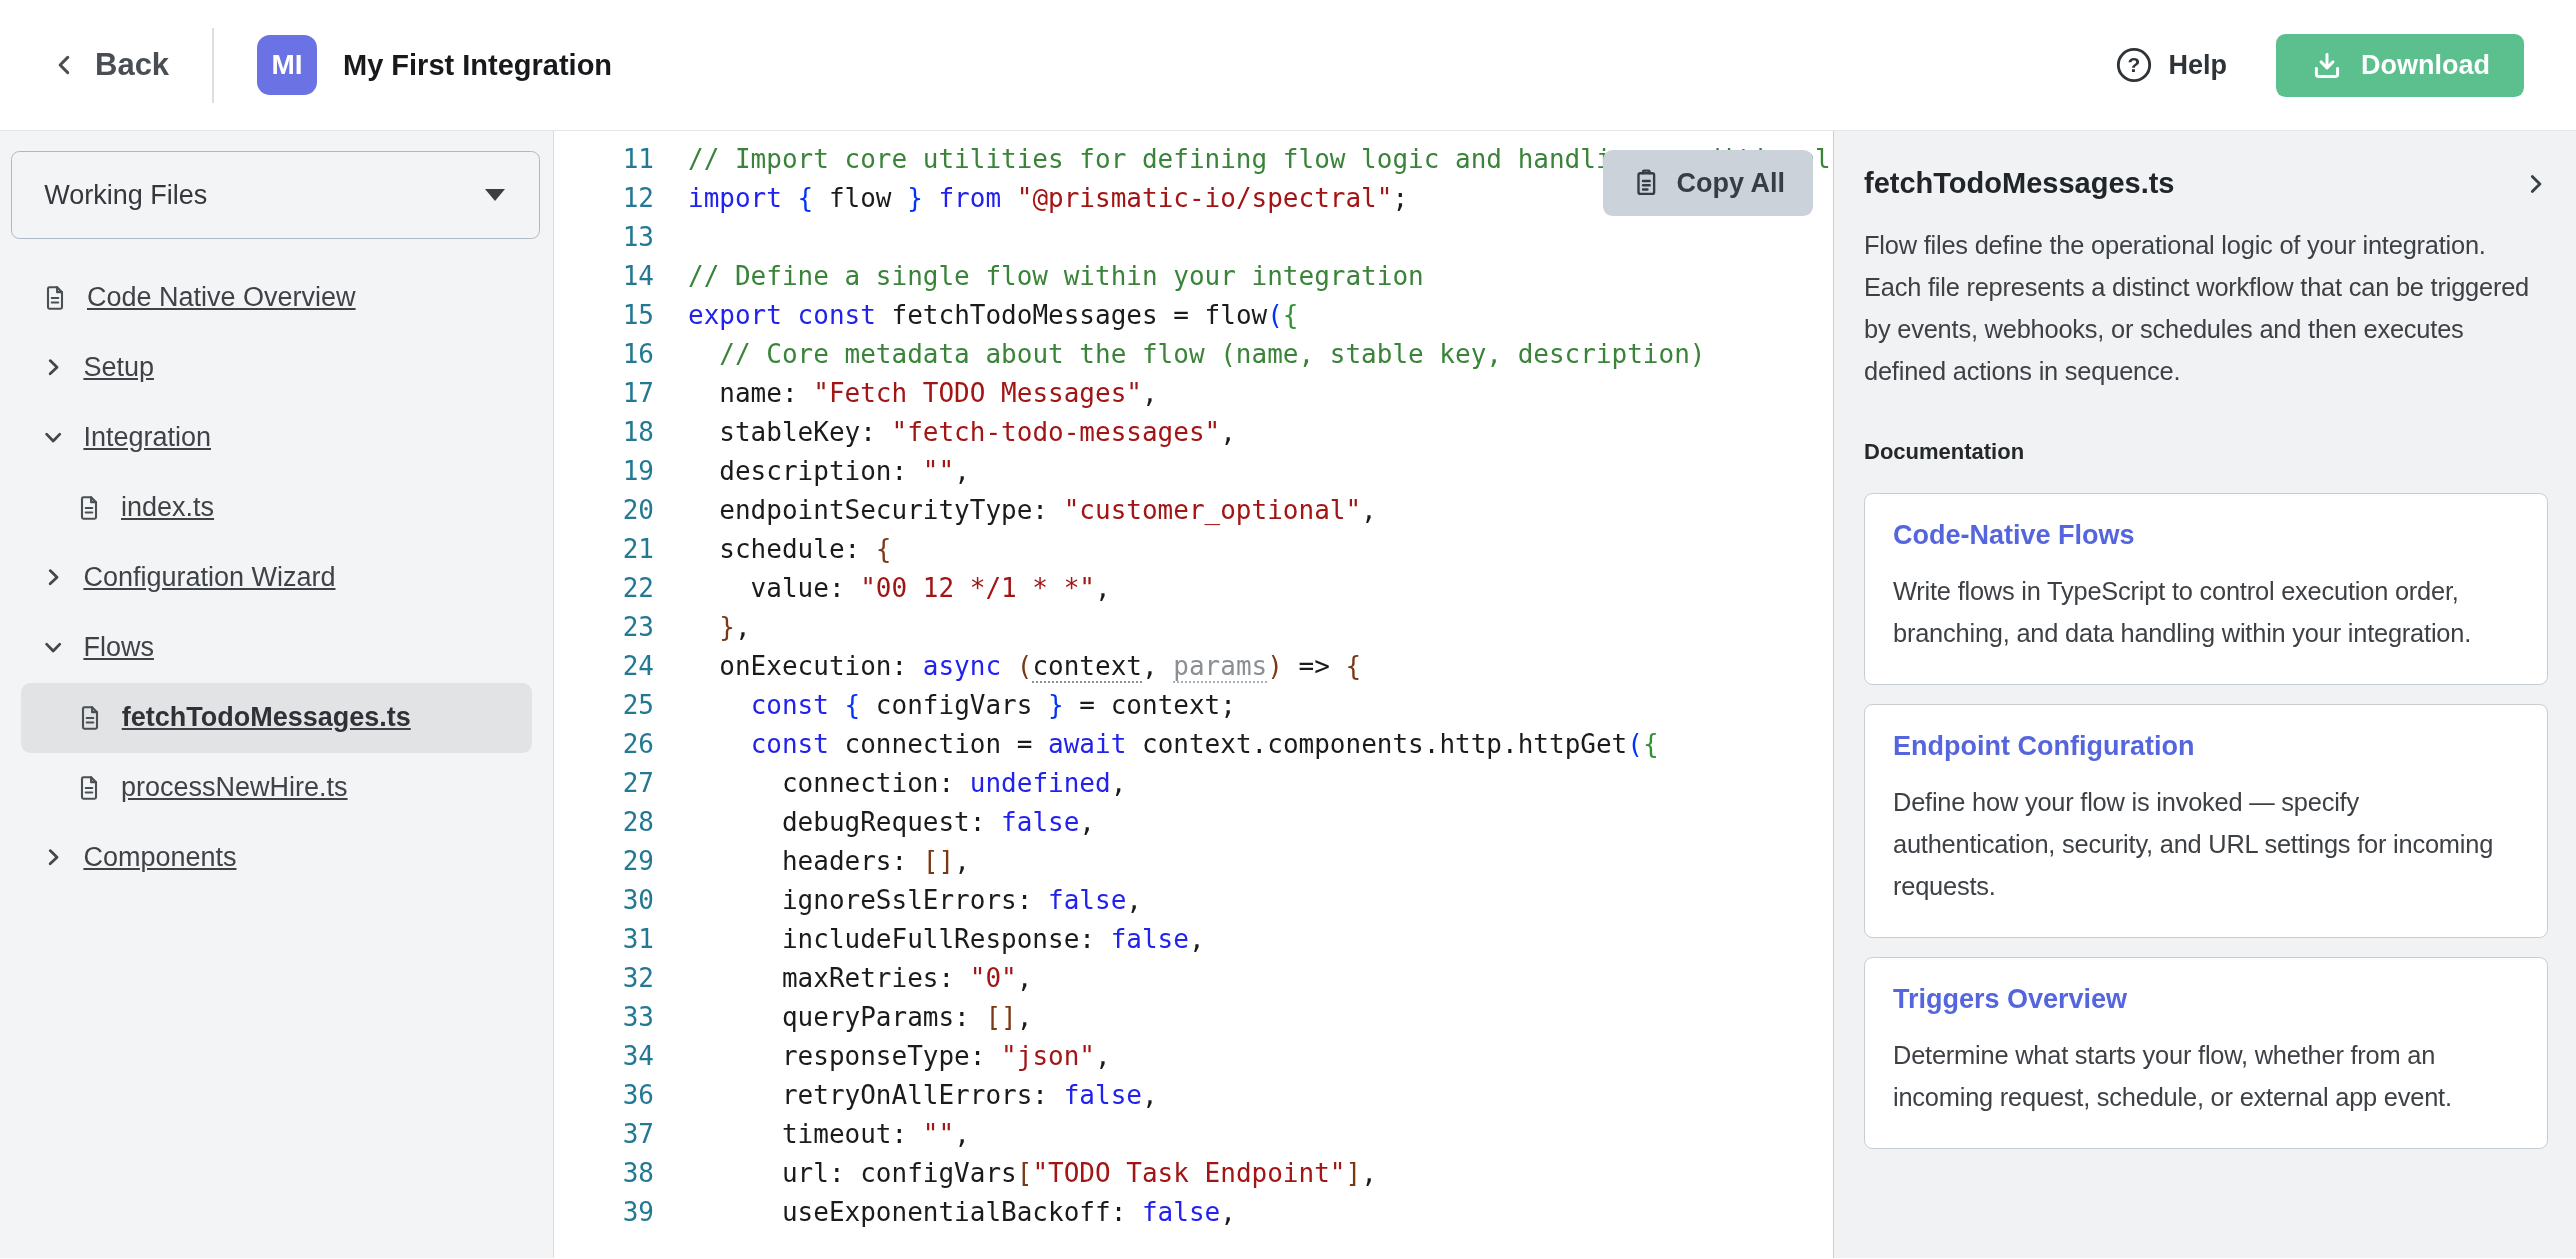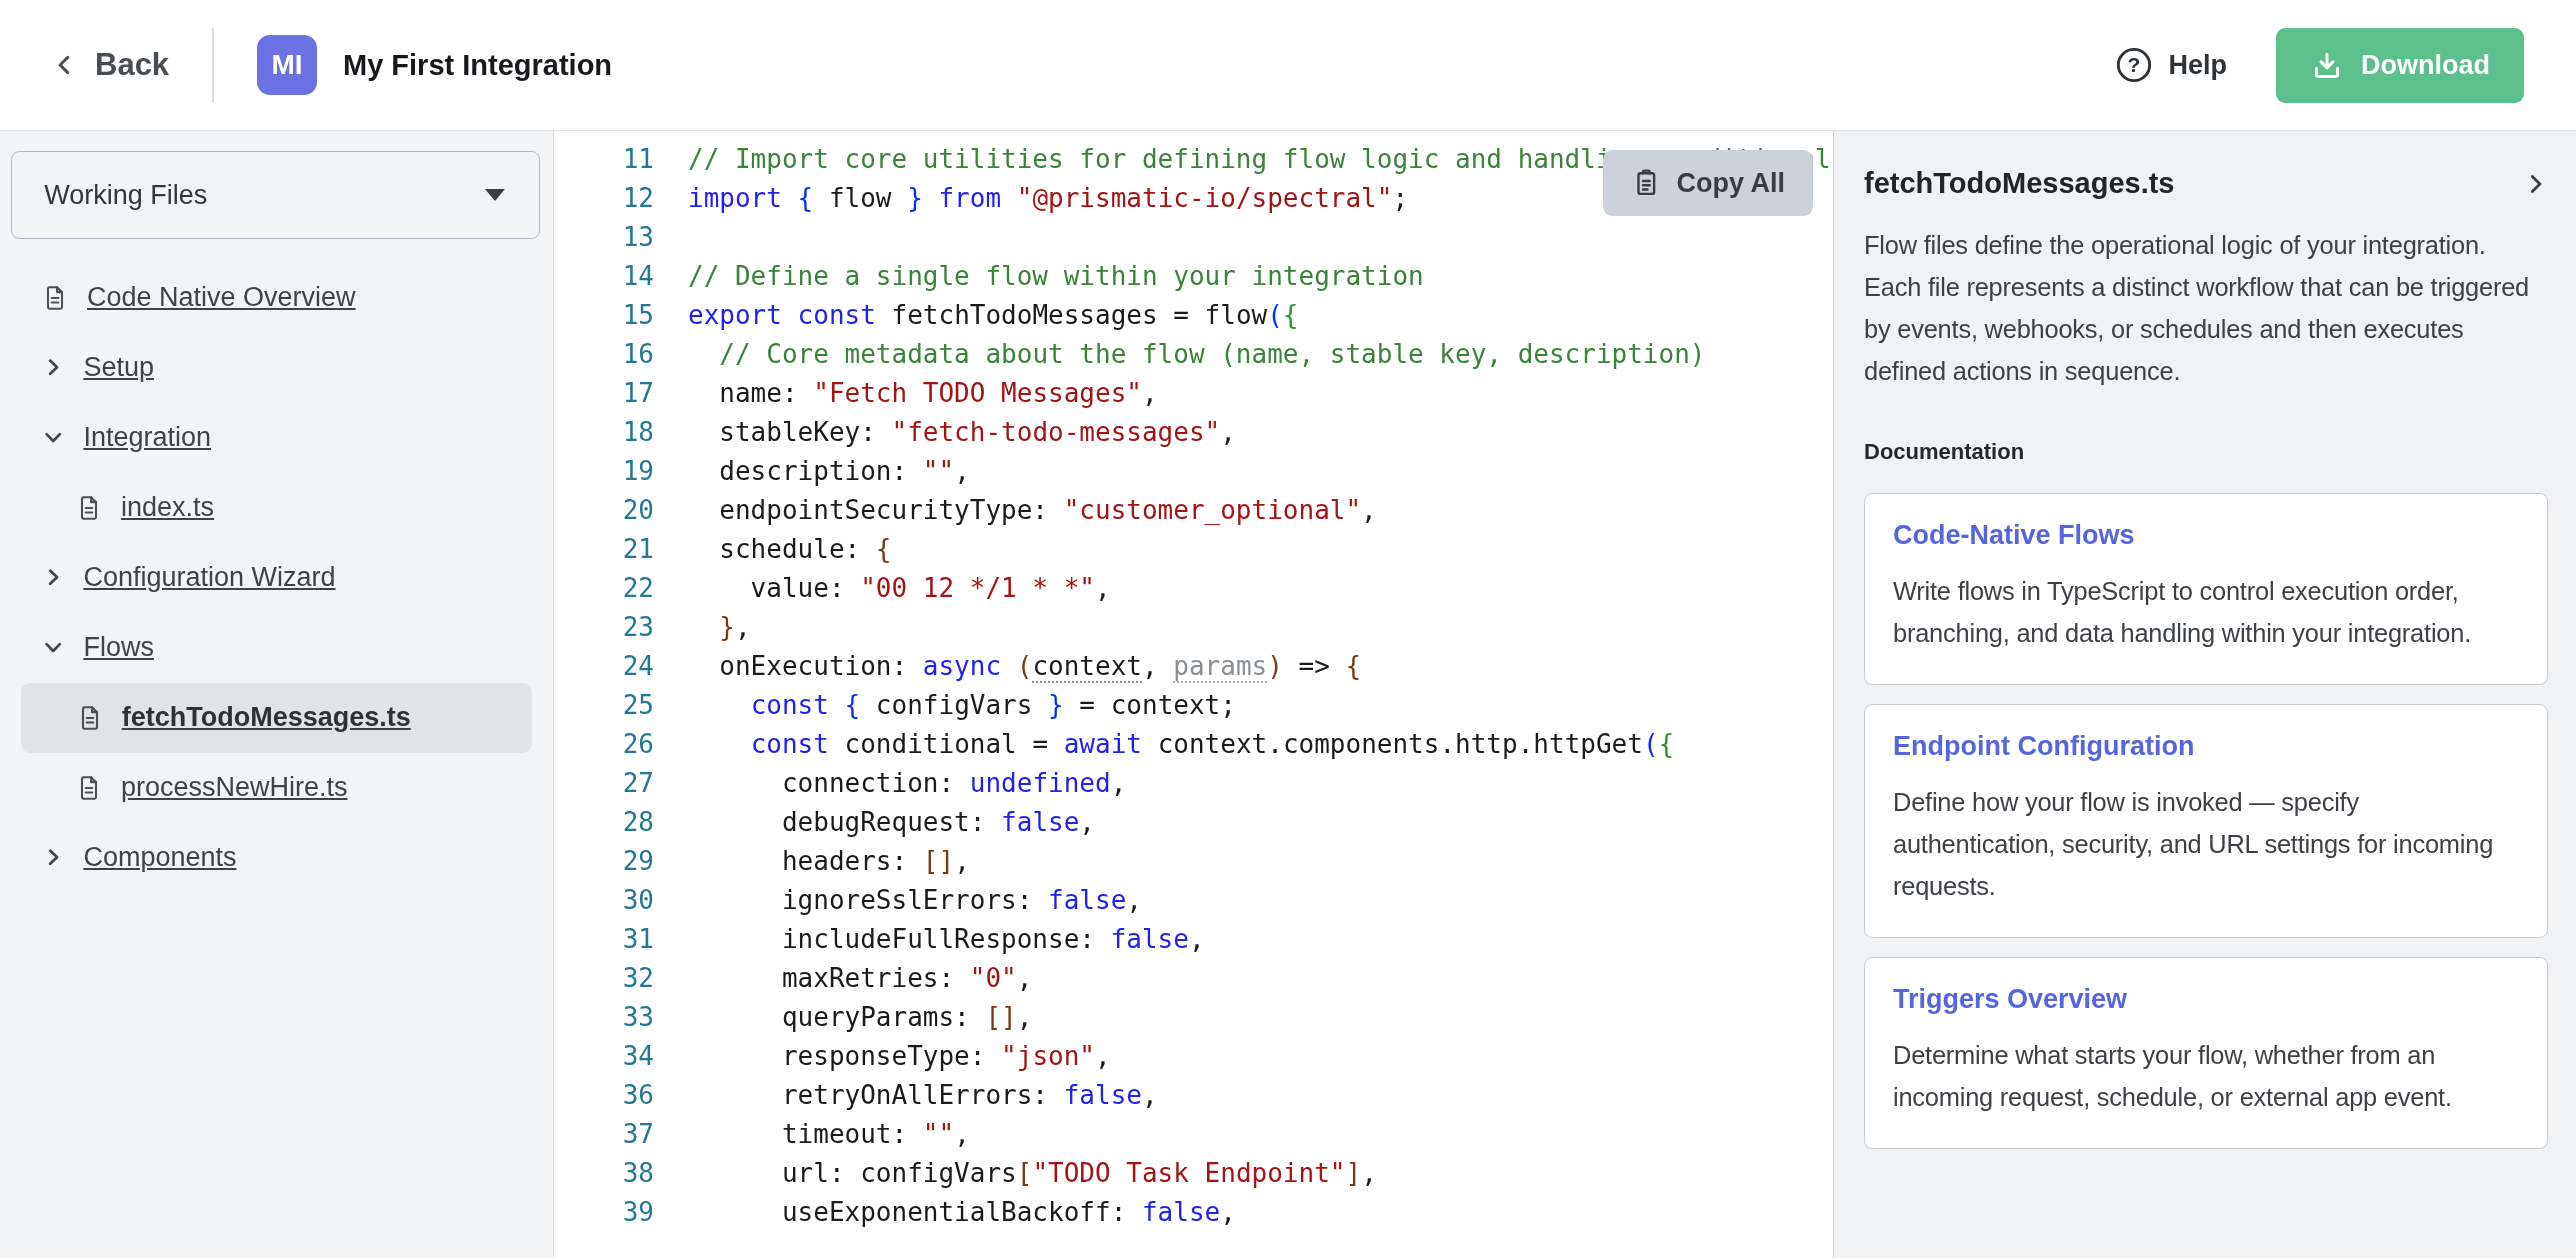--- a/index.html
+++ b/index.html
@@ -12,21 +12,21 @@
   .back-btn { display:flex; align-items:center; gap:17px; color:#494e54;
               font-size:31px; font-weight:600; cursor:pointer; }
   .hdr-divider { width:1.9px; height:75px; background:#dcdfe2; margin:0 43px; }
   .app-badge { width:60px; height:60px; border-radius:13px; background:#6b72e3;
                color:#ffffff; font-size:28px; font-weight:bold;
                display:flex; align-items:center; justify-content:center; margin-right:26px; }
   .page-title { font-size:29px; font-weight:bold; color:#17191c; }
   .hdr-right { margin-left:auto; display:flex; align-items:center; gap:49px; }
   .help-btn { display:flex; align-items:center; gap:15px; color:#2e3338;
               font-size:27px; font-weight:600; cursor:pointer; }
-  .download-btn { height:75px; background:#5cbf8e; border:none; border-radius:9.4px;
+  .download-btn { height:63px; background:#5cbf8e; border:none; border-radius:9.4px;
                   color:#ffffff; font-size:27px; font-weight:600;
                   font-family:"Liberation Sans", sans-serif;
                   display:flex; align-items:center; gap:17px; padding:0 34px; cursor:pointer; }
 
   
   .main { display:flex; height:1127px; }
 
   
   .sidebar { width:554px; flex:0 0 554px; background:#f3f4f5; border-right:1.9px solid #dbdde0; }
   .wf-select { margin:20px 13px 0 11.3px; height:88px; border:1.9px solid #aeb8c2; border-radius:8.5px;
@@ -201,21 +201,21 @@
         <div class="code-line"><span class="ln">16</span><span class="lc"><span class="tk-txt">  </span><span class="tk-com">// Core metadata about the flow (name, stable key, description)</span></span></div>
         <div class="code-line"><span class="ln">17</span><span class="lc"><span class="tk-txt">  name: </span><span class="tk-str">"Fetch TODO Messages"</span><span class="tk-txt">,</span></span></div>
         <div class="code-line"><span class="ln">18</span><span class="lc"><span class="tk-txt">  stableKey: </span><span class="tk-str">"fetch-todo-messages"</span><span class="tk-txt">,</span></span></div>
         <div class="code-line"><span class="ln">19</span><span class="lc"><span class="tk-txt">  description: </span><span class="tk-str">""</span><span class="tk-txt">,</span></span></div>
         <div class="code-line"><span class="ln">20</span><span class="lc"><span class="tk-txt">  endpointSecurityType: </span><span class="tk-str">"customer_optional"</span><span class="tk-txt">,</span></span></div>
         <div class="code-line"><span class="ln">21</span><span class="lc"><span class="tk-txt">  schedule: </span><span class="tk-b3">{</span></span></div>
         <div class="code-line"><span class="ln">22</span><span class="lc"><span class="tk-txt">    value: </span><span class="tk-str">"00 12 */1 * *"</span><span class="tk-txt">,</span></span></div>
         <div class="code-line"><span class="ln">23</span><span class="lc"><span class="tk-txt">  </span><span class="tk-b3">}</span><span class="tk-txt">,</span></span></div>
         <div class="code-line"><span class="ln">24</span><span class="lc"><span class="tk-txt">  onExecution: </span><span class="tk-kw">async</span><span class="tk-txt"> </span><span class="tk-b3">(</span><span class="tk-und">context</span><span class="tk-txt">, </span><span class="tk-gry">params</span><span class="tk-b3">)</span><span class="tk-txt"> =&gt; </span><span class="tk-b3">{</span></span></div>
         <div class="code-line"><span class="ln">25</span><span class="lc"><span class="tk-txt">    </span><span class="tk-kw">const</span><span class="tk-txt"> </span><span class="tk-b1">{</span><span class="tk-txt"> configVars </span><span class="tk-b1">}</span><span class="tk-txt"> = context;</span></span></div>
-        <div class="code-line"><span class="ln">26</span><span class="lc"><span class="tk-txt">    </span><span class="tk-kw">const</span><span class="tk-txt"> conditional = </span><span class="tk-kw">await</span><span class="tk-txt"> context.components.http.httpGet</span><span class="tk-b1">(</span><span class="tk-b2">{</span></span></div>
+        <div class="code-line"><span class="ln">26</span><span class="lc"><span class="tk-txt">    </span><span class="tk-kw">const</span><span class="tk-txt"> connection = </span><span class="tk-kw">await</span><span class="tk-txt"> context.components.http.httpGet</span><span class="tk-b1">(</span><span class="tk-b2">{</span></span></div>
         <div class="code-line"><span class="ln">27</span><span class="lc"><span class="tk-txt">      connection: </span><span class="tk-kw">undefined</span><span class="tk-txt">,</span></span></div>
         <div class="code-line"><span class="ln">28</span><span class="lc"><span class="tk-txt">      debugRequest: </span><span class="tk-kw">false</span><span class="tk-txt">,</span></span></div>
         <div class="code-line"><span class="ln">29</span><span class="lc"><span class="tk-txt">      headers: </span><span class="tk-b3">[]</span><span class="tk-txt">,</span></span></div>
         <div class="code-line"><span class="ln">30</span><span class="lc"><span class="tk-txt">      ignoreSslErrors: </span><span class="tk-kw">false</span><span class="tk-txt">,</span></span></div>
         <div class="code-line"><span class="ln">31</span><span class="lc"><span class="tk-txt">      includeFullResponse: </span><span class="tk-kw">false</span><span class="tk-txt">,</span></span></div>
         <div class="code-line"><span class="ln">32</span><span class="lc"><span class="tk-txt">      maxRetries: </span><span class="tk-str">"0"</span><span class="tk-txt">,</span></span></div>
         <div class="code-line"><span class="ln">33</span><span class="lc"><span class="tk-txt">      queryParams: </span><span class="tk-b3">[]</span><span class="tk-txt">,</span></span></div>
         <div class="code-line"><span class="ln">34</span><span class="lc"><span class="tk-txt">      responseType: </span><span class="tk-str">"json"</span><span class="tk-txt">,</span></span></div>
         <div class="code-line"><span class="ln">36</span><span class="lc"><span class="tk-txt">      retryOnAllErrors: </span><span class="tk-kw">false</span><span class="tk-txt">,</span></span></div>
         <div class="code-line"><span class="ln">37</span><span class="lc"><span class="tk-txt">      timeout: </span><span class="tk-str">""</span><span class="tk-txt">,</span></span></div>

